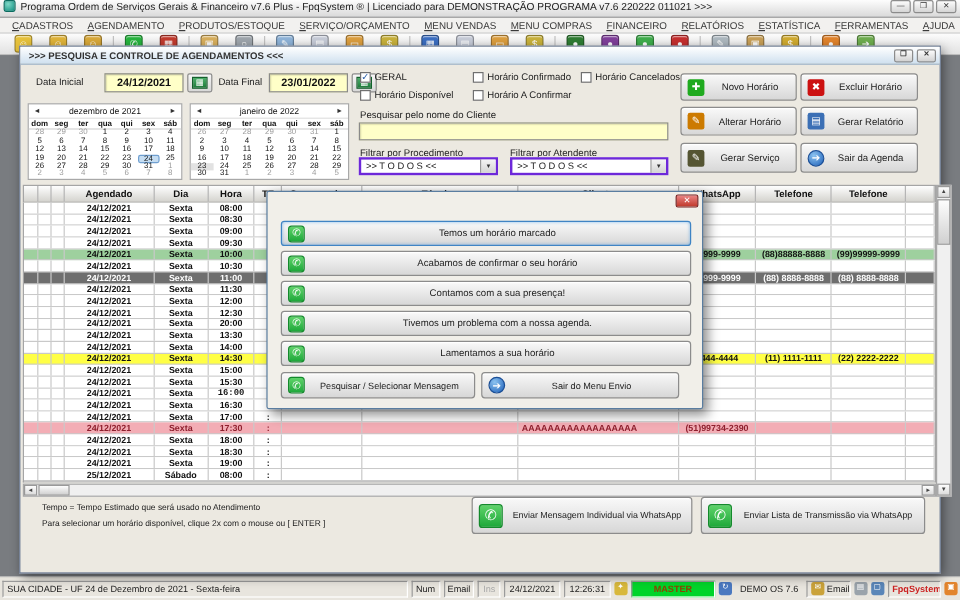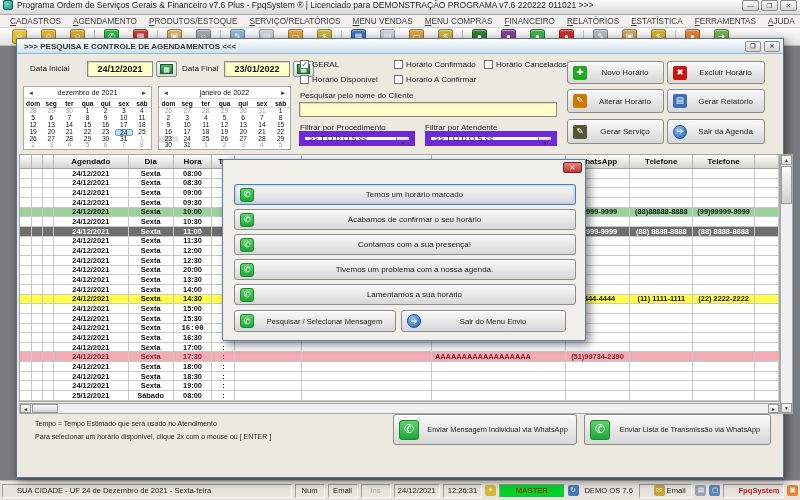--- a/index.html
+++ b/index.html
@@ -57,21 +57,21 @@
   .cal-cell{height:6.9px;line-height:6.9px;text-align:center;font-size:6.6px;}
   .cal-cell.muted{color:#9c9c9c;}
   .cal-cell.sel{background:#c5ddf2;border:1px solid #6f9fd0;border-radius:2px;line-height:5px;}
   .cal-cell.soft{background:#e2e2e2;}
 
   .cb-wrap{position:absolute;display:flex;align-items:center;gap:3px;}
   .cb-box{width:9px;height:9px;background:#fff;border:1px solid #707070;font-size:8px;line-height:8px;
     color:#2a5fa8;text-align:center;}
   .cb-lbl{font-size:8px;color:#222;white-space:nowrap;}
 
-  .dropdown{position:absolute;height:15px;background:#fff;border:6px solid #6d28d9;display:flex;align-items:center;justify-content:flex-end;}
+  .dropdown{position:absolute;height:15px;background:#fff;border:2px solid #6d28d9;display:flex;align-items:center;justify-content:flex-end;}
   .dd-text{flex:1;font-size:7.8px;color:#222;padding-left:4px;white-space:nowrap;overflow:hidden;}
   .dd-btn{width:13px;height:100%;background:linear-gradient(#f4f4f4,#d4d4d4);border-left:1px solid #9a9a9a;
     font-size:5px;line-height:13px;text-align:center;color:#333;}
 
   .btn{position:absolute;border:1px solid #8c8c8c;border-radius:3px;background:linear-gradient(#f9f9f9,#d7d7d7);
     box-shadow:inset 0 1px 0 #fff;display:flex;align-items:center;font-size:8px;color:#222;}
   .btn .blabel{flex:1;text-align:center;white-space:nowrap;overflow:hidden;}
   .btn-ico{width:14px;height:14px;margin-left:5px;border-radius:2px;color:#fff;font-size:8.5px;line-height:13px;
     text-align:center;flex:0 0 auto;}
 
@@ -109,21 +109,21 @@
     background:linear-gradient(#e98383,#c0392b);border:1px solid #7a2020;color:#fff;font-size:7px;
     line-height:10px;text-align:center;}
   .msg-btn{position:absolute;left:11px;width:342px;height:21px;}
   .msg-btn.focus{border:1px solid #3f84c4;box-shadow:inset 0 0 3px #7ab0e0, inset 0 1px 0 #fff;}
 
   
   .note{position:absolute;font-size:7px;color:#222;white-space:nowrap;}
   .statusbar{position:absolute;left:0;top:480px;width:800px;height:20px;background:#e8e5de;
     border-top:1px solid #b5b5b5;display:flex;align-items:center;padding:0 2px;gap:3px;}
   .st-seg{height:14px;border:1px solid;border-color:#9b9b9b #ffffff #ffffff #9b9b9b;background:#e8e5de;
-    font-size:7.6px;color:#222;display:flex;align-items:center;padding:0 14px;white-space:nowrap;overflow:hidden;}
+    font-size:7.6px;color:#222;display:flex;align-items:center;padding:0 3px;white-space:nowrap;overflow:hidden;}
   .st-ico{width:11px;height:11px;border-radius:2px;color:#fff;font-size:6.5px;line-height:10px;
     text-align:center;flex:0 0 auto;}
   .edge-strip{position:absolute;left:0;top:46px;width:800px;height:434px;background:#797c80;}
 </style>
 </head>
 <body>
 
 <div class="screen">
 
   <div class="titlebar">
@@ -133,21 +133,21 @@
       <span class="winbtn">—</span>
       <span class="winbtn">❐</span>
       <span class="winbtn">✕</span>
     </span>
   </div>
 
   <div class="menubar" id="menubar">
       <span class="menu-item"><span>CADASTROS</span></span>
       <span class="menu-item"><span>AGENDAMENTO</span></span>
       <span class="menu-item"><span>PRODUTOS/ESTOQUE</span></span>
-      <span class="menu-item"><span>SERVIÇO/RELATÓRIOS</span></span>
+      <span class="menu-item"><span>SERVIÇO/ORÇAMENTO</span></span>
       <span class="menu-item"><span>MENU VENDAS</span></span>
       <span class="menu-item"><span>MENU COMPRAS</span></span>
       <span class="menu-item"><span>FINANCEIRO</span></span>
       <span class="menu-item"><span>RELATÓRIOS</span></span>
       <span class="menu-item"><span>ESTATÍSTICA</span></span>
       <span class="menu-item"><span>FERRAMENTAS</span></span>
       <span class="menu-item"><span>AJUDA</span></span>
     </div>
 
   <div class="toolbar" id="toolbar">

